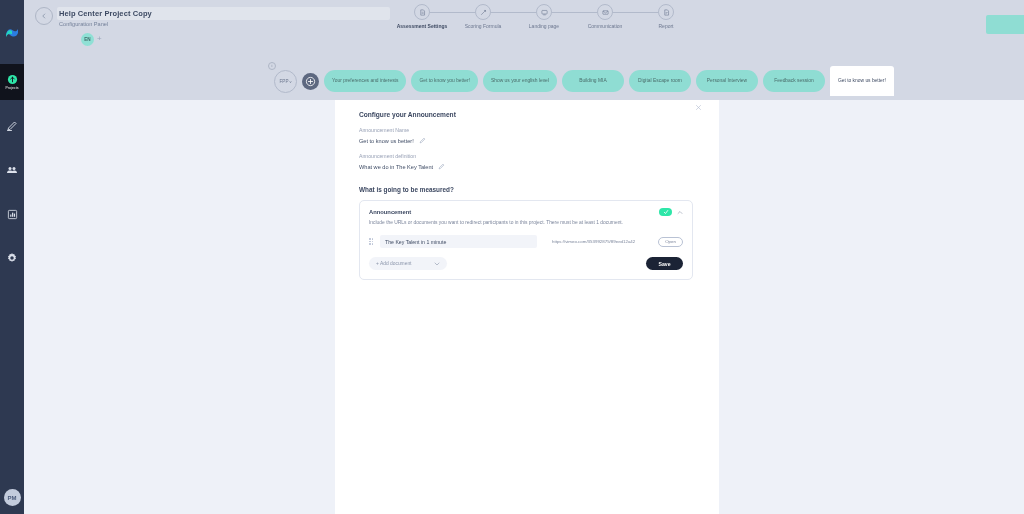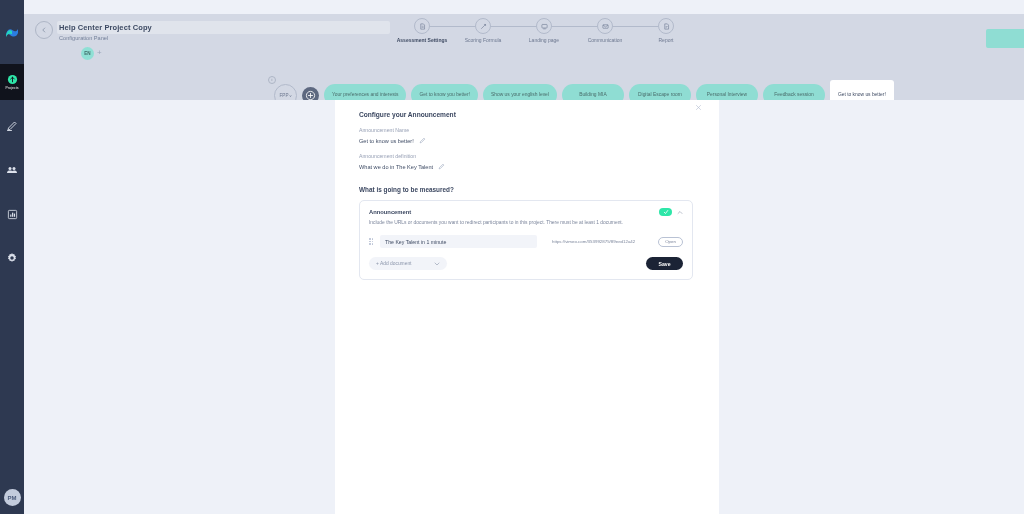--- a/index.html
+++ b/index.html
@@ -26,21 +26,21 @@
   .rail-item.active .rail-label { color: #ffffff; }
   #rail-spacer { flex: 1; }
   .rail-avatar {
     width: 17px; height: 17px; border-radius: 50%; background: #c3ccdd;
     color: #49597a; font-size: 6px; font-weight: bold;
     display: flex; align-items: center; justify-content: center; margin-bottom: 8px;
   }
 
   
   #topbar {
-    position: absolute; left: 24px; top: 14px; width: 1000px; height: 104px;
+    position: absolute; left: 24px; top: 0; width: 1000px; height: 104px;
     background: #d3d8e4;
   }
   #back-btn {
     position: absolute; left: 11px; top: 7px; width: 18px; height: 18px;
     border-radius: 50%; border: 1px solid #aeb6c6; background: #d3d8e4;
     display: flex; align-items: center; justify-content: center;
     color: #6c7album; color: #6c7a92; font-size: 8px;
   }
   #project-title {
     position: absolute; left: 35px; top: 9px; font-size: 7.5px;

